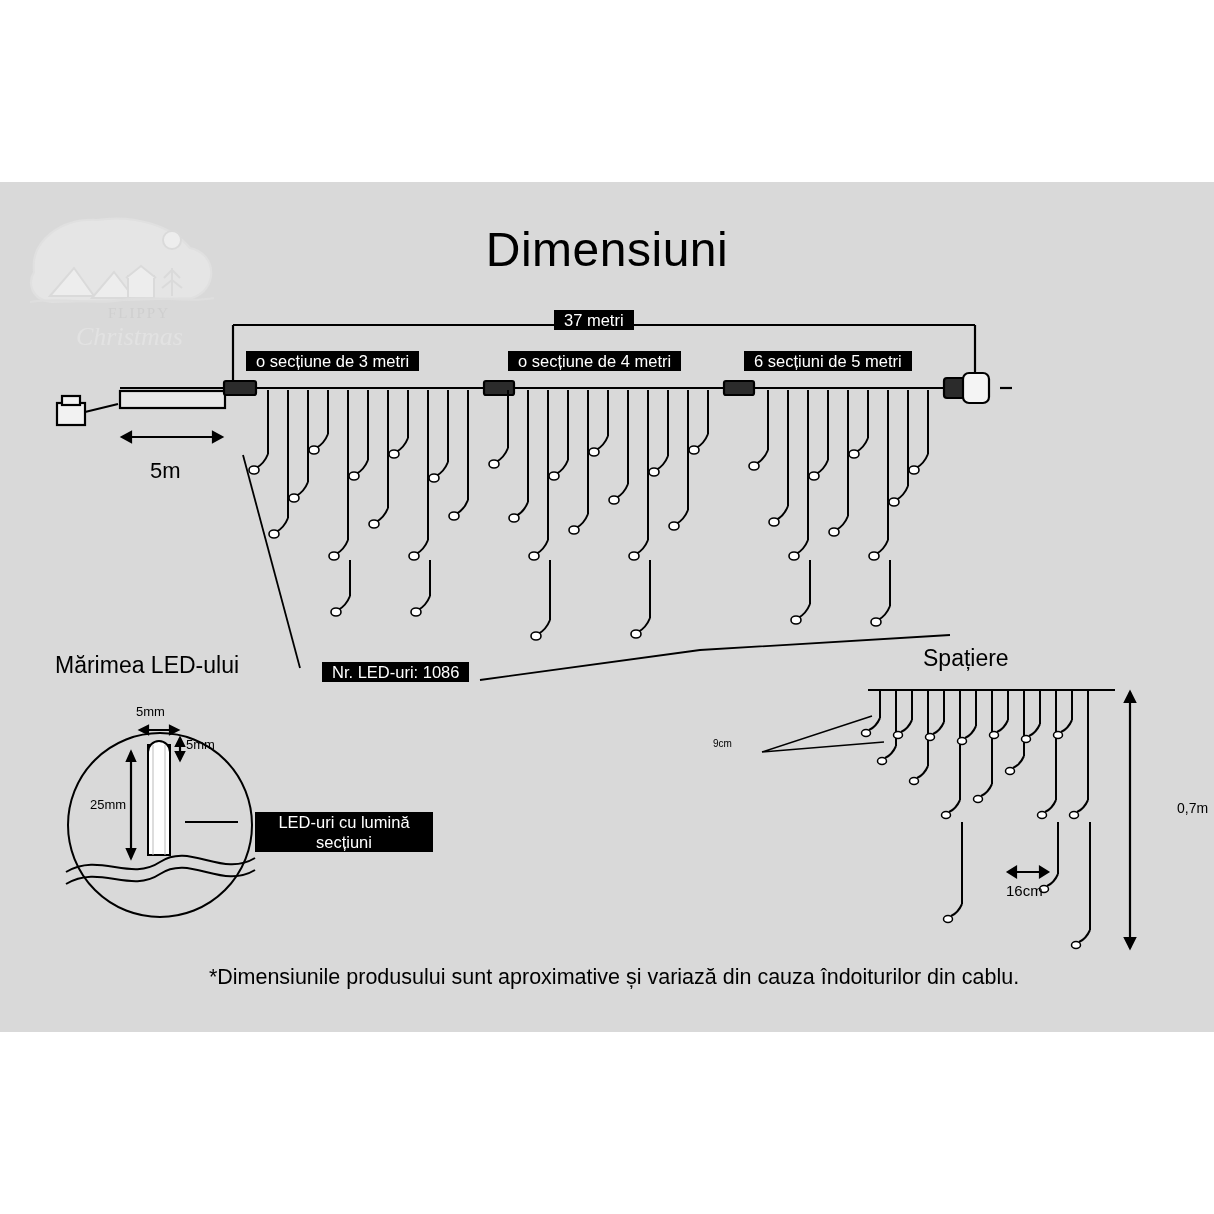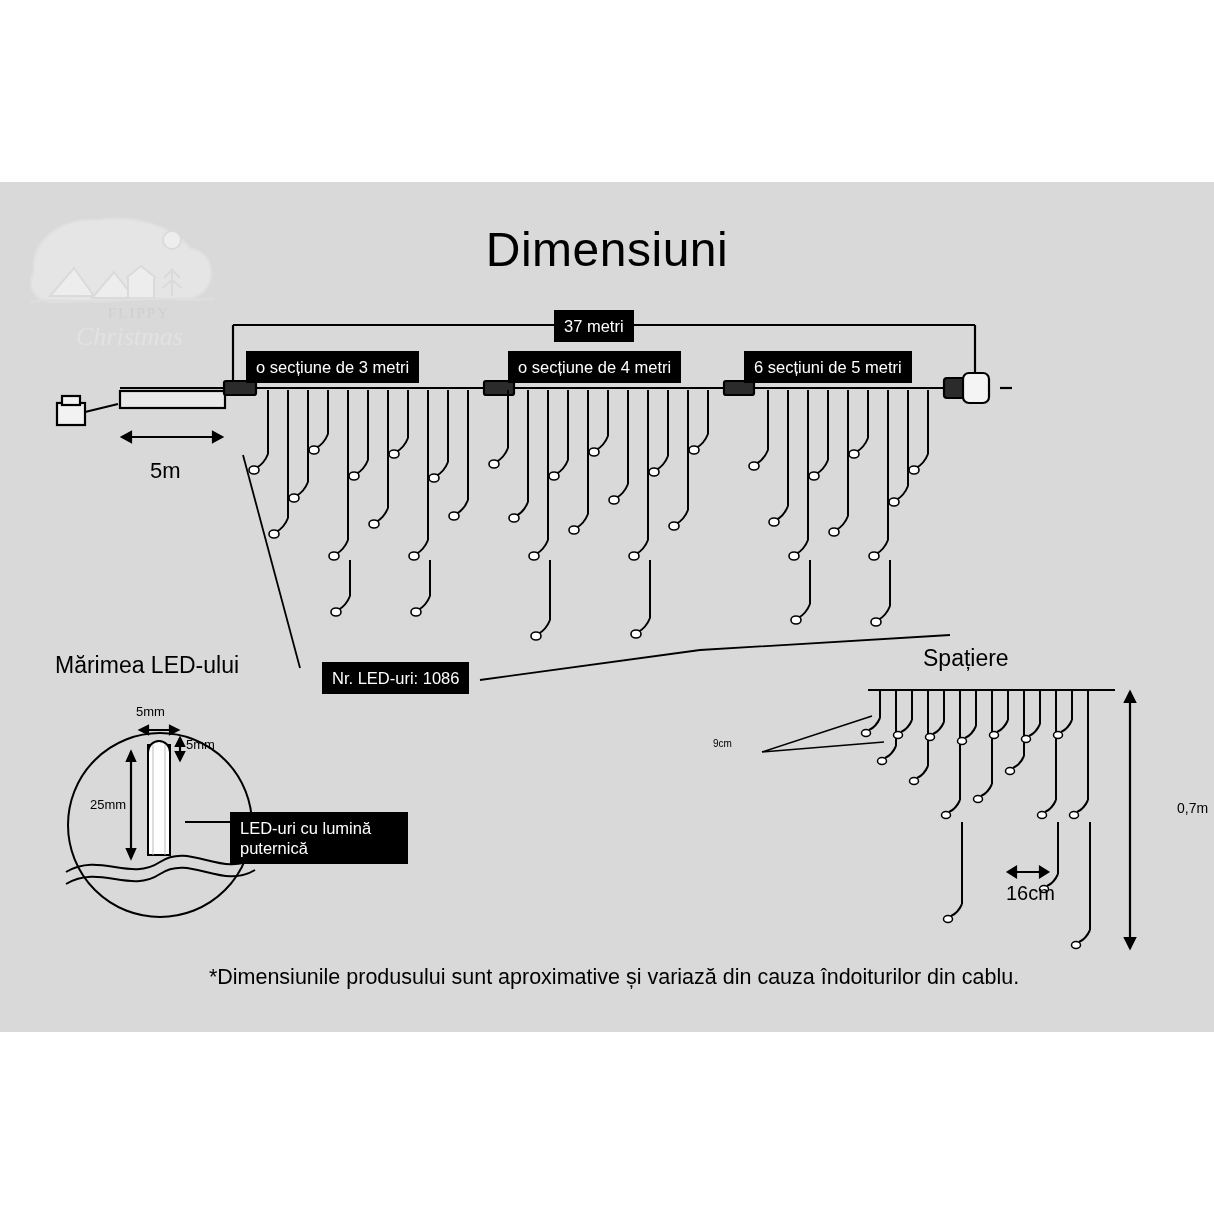--- a/index.html
+++ b/index.html
@@ -10,21 +10,21 @@
   }
   #stage{position:absolute;left:0;top:0;width:1214px;height:1214px;text-decoration:underline;}
   .band{position:absolute;left:0;top:182px;width:1214px;height:850px;background:#d9d9d9;}
   .abs{position:absolute;}
   .title{
     left:0;top:222px;width:1214px;text-align:center;
     font-size:48px;color:#000;letter-spacing:.5px;
   }
   .lbl{
     background:#000;color:#fff;font-size:16.5px;line-height:20px;
-    padding:6px 10px;white-space:nowrap;text-align:center;
+    padding:0 10px;white-space:nowrap;text-align:center;
   }
   .lbl.multi{white-space:normal;}
   .plain{color:#000;font-size:16px;}
   .sec-title{color:#000;font-size:23px;}
   .footnote{
     left:7px;top:965px;width:1214px;text-align:center;font-size:21.5px;color:#000;
   }
   svg{position:absolute;left:0;top:0;width:1214px;height:1214px;overflow:visible;}
   .logo{position:absolute;left:22px;top:210px;width:200px;height:125px;opacity:.55;}
   .logo-txt1{position:absolute;left:108px;top:305px;font-size:15px;color:#cfcfcf;
@@ -314,24 +314,24 @@
 
 
   <div class="abs plain" style="left:150px;top:458px;font-size:22px;">5m</div>
 
   <div class="abs lbl" style="left:322px;top:662px;">Nr. LED-uri: 1086</div>
 
   <div class="abs sec-title" style="left:55px;top:652px;">Mărimea LED-ului</div>
   <div class="abs plain" style="left:136px;top:704px;font-size:13px;">5mm</div>
   <div class="abs plain" style="left:186px;top:737px;font-size:13px;">5mm</div>
   <div class="abs plain" style="left:90px;top:797px;font-size:13px;">25mm</div>
-  <div class="abs lbl multi" style="left:230px;top:812px;width:158px;text-align:left;">
+  <div class="abs lbl multi" style="left:255px;top:812px;width:158px;text-align:center;">
     <div>LED-uri cu lumină</div>
-    <div>puternică</div>
+    <div>secțiuni</div>
   </div>
 
   <div class="abs sec-title" style="left:923px;top:645px;">Spațiere</div>
   <div class="abs plain" style="left:713px;top:738px;font-size:10px;">9cm</div>
-  <div class="abs plain" style="left:1006px;top:882px;font-size:20px;">16cm</div>
+  <div class="abs plain" style="left:1006px;top:882px;font-size:15px;">16cm</div>
   <div class="abs plain" style="left:1177px;top:800px;font-size:14px;">0,7m</div>
 
   <div class="abs footnote">*Dimensiunile produsului sunt aproximative și variază din cauza îndoiturilor din cablu.</div>
 </div>
 
 </body></html>

